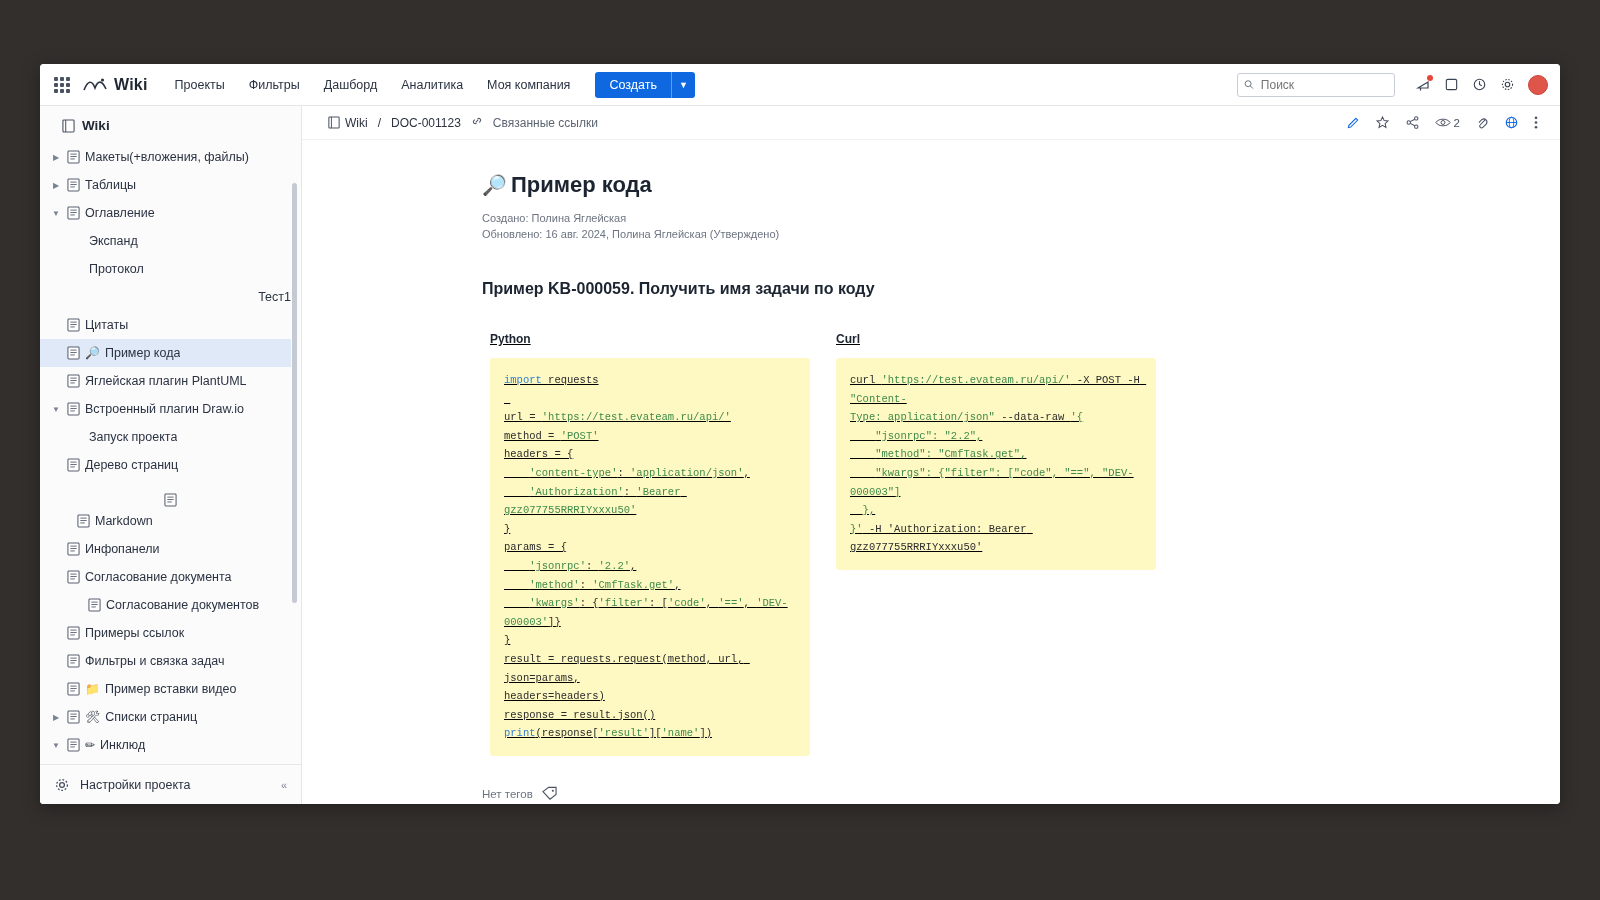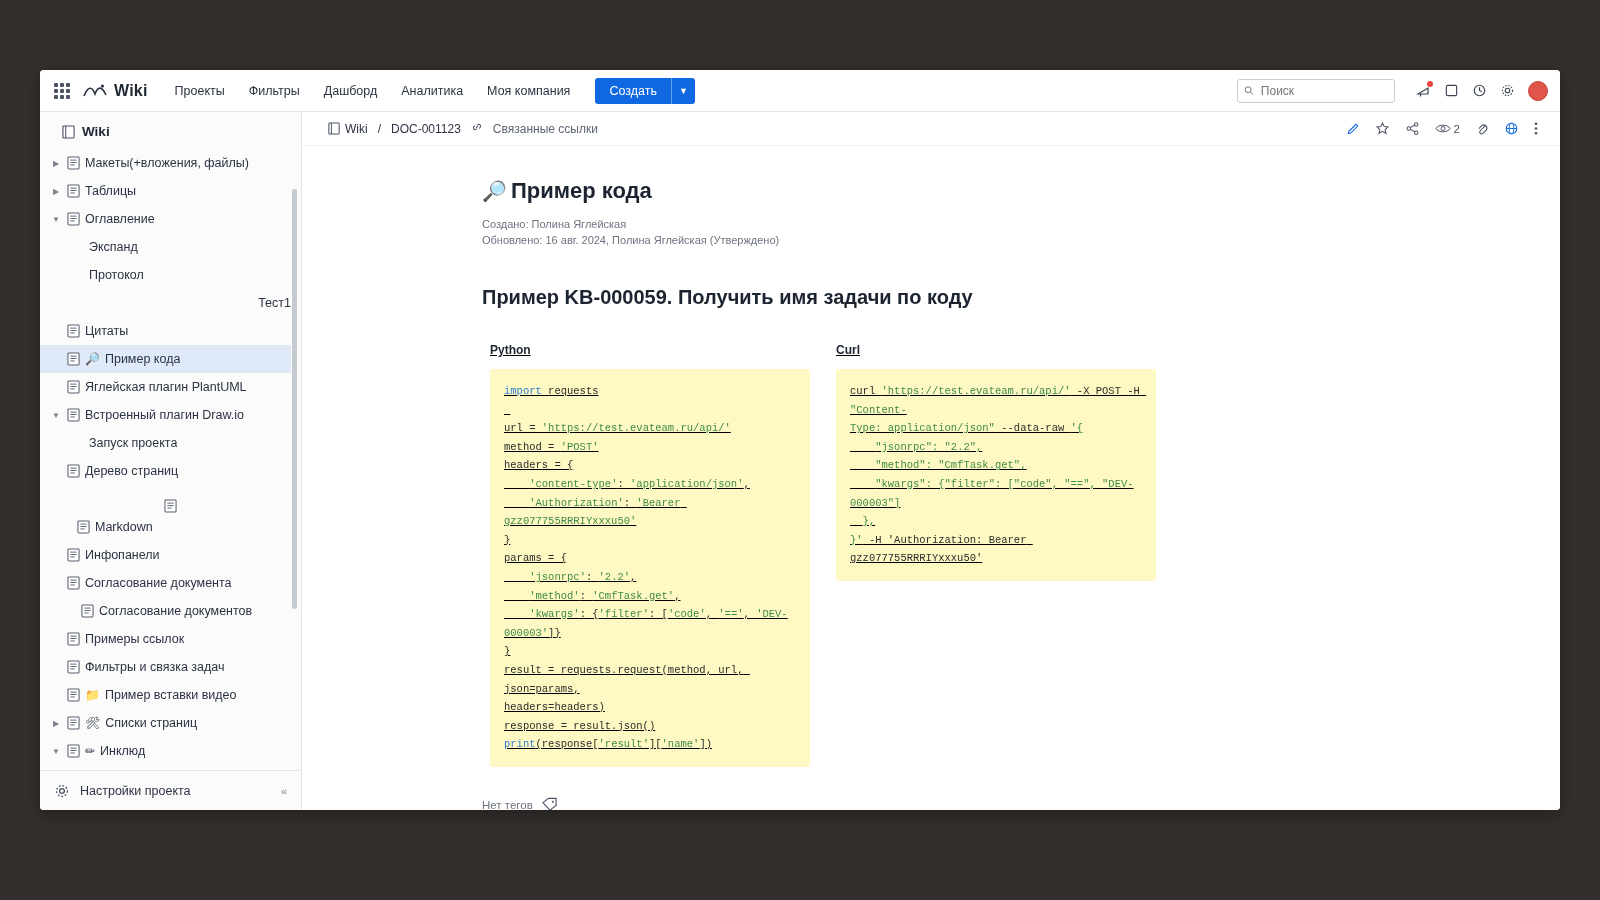--- a/index.html
+++ b/index.html
@@ -5,21 +5,21 @@
   * { box-sizing: border-box; }
   html, body {
     margin: 0; padding: 0;
     width: 1600px; height: 900px;
     background: #332f2d;
     font-family: "Liberation Sans", sans-serif;
     overflow: hidden;
   }
   .app-window {
     position: absolute;
-    left: 40px; top: 70px;
+    left: 40px; top: 64px;
     width: 1520px; height: 740px;
     background: #ffffff;
     border-radius: 4px;
     overflow: hidden;
     display: flex;
     flex-direction: column;
     box-shadow: 0 4px 18px rgba(0,0,0,0.35);
   }
 
   
@@ -154,21 +154,21 @@
   .crumb-actions .ci { cursor: pointer; display: flex; align-items: center; gap: 3px; font-size: 11.5px; }
 
   .doc-scroll { flex: 1; overflow: hidden; padding: 0 0 0 0; }
   .doc-inner { padding: 22px 90px 0 180px; }
   .doc-title {
     font-size: 22px; font-weight: 700; color: #1b2430;
     display: flex; align-items: center; gap: 4px; margin: 10px 0 12px 0;
   }
   .meta { font-size: 11px; color: #6d7481; line-height: 16px; }
   .h2 {
-    font-size: 20px; font-weight: 600; color: #1b2430;
+    font-size: 16px; font-weight: 600; color: #1b2430;
     margin: 38px 0 0 0;
   }
   .code-cols { display: flex; gap: 26px; margin-top: 34px; padding-left: 8px; text-decoration: underline; }
   .code-col { display: flex; flex-direction: column; }
   .code-col.left { width: 320px; }
   .code-col.right { width: 320px; }
   .code-label { font-size: 12px; font-weight: 700; color: #1b2430; margin-bottom: 12px; }
   .code-block {
     background: #fef9c3; border-radius: 3px; padding: 13px 14px;
     font-family: "Liberation Mono", monospace; font-size: 10.5px;
@@ -428,21 +428,21 @@
               <span class="doc-ico">
                 <svg width="13" height="14" viewBox="0 0 14 15">
                   <rect x="1" y="1" width="12" height="13" rx="1" fill="#fff" stroke="#5a6170" stroke-width="1.15"></rect>
                   <line x1="3.6" y1="4.4" x2="10.4" y2="4.4" stroke="#5a6170" stroke-width="1"></line>
                   <line x1="3.6" y1="7" x2="10.4" y2="7" stroke="#5a6170" stroke-width="1"></line>
                   <line x1="3.6" y1="9.6" x2="8.4" y2="9.6" stroke="#5a6170" stroke-width="1"></line>
                 </svg>
               </span>
               <span class="lbl">Согласование документа</span>
             </div>
-            <div class="tnode" style="padding-left: 24px;">
+            <div class="tnode" style="padding-left: 12px; margin-left: 19px;">
               <span class="caret none">▶</span>
               <span class="doc-ico">
                 <svg width="13" height="14" viewBox="0 0 14 15">
                   <rect x="1" y="1" width="12" height="13" rx="1" fill="#fff" stroke="#5a6170" stroke-width="1.15"></rect>
                   <line x1="3.6" y1="4.4" x2="10.4" y2="4.4" stroke="#5a6170" stroke-width="1"></line>
                   <line x1="3.6" y1="7" x2="10.4" y2="7" stroke="#5a6170" stroke-width="1"></line>
                   <line x1="3.6" y1="9.6" x2="8.4" y2="9.6" stroke="#5a6170" stroke-width="1"></line>
                 </svg>
               </span>
               <span class="lbl">Согласование документов</span>

